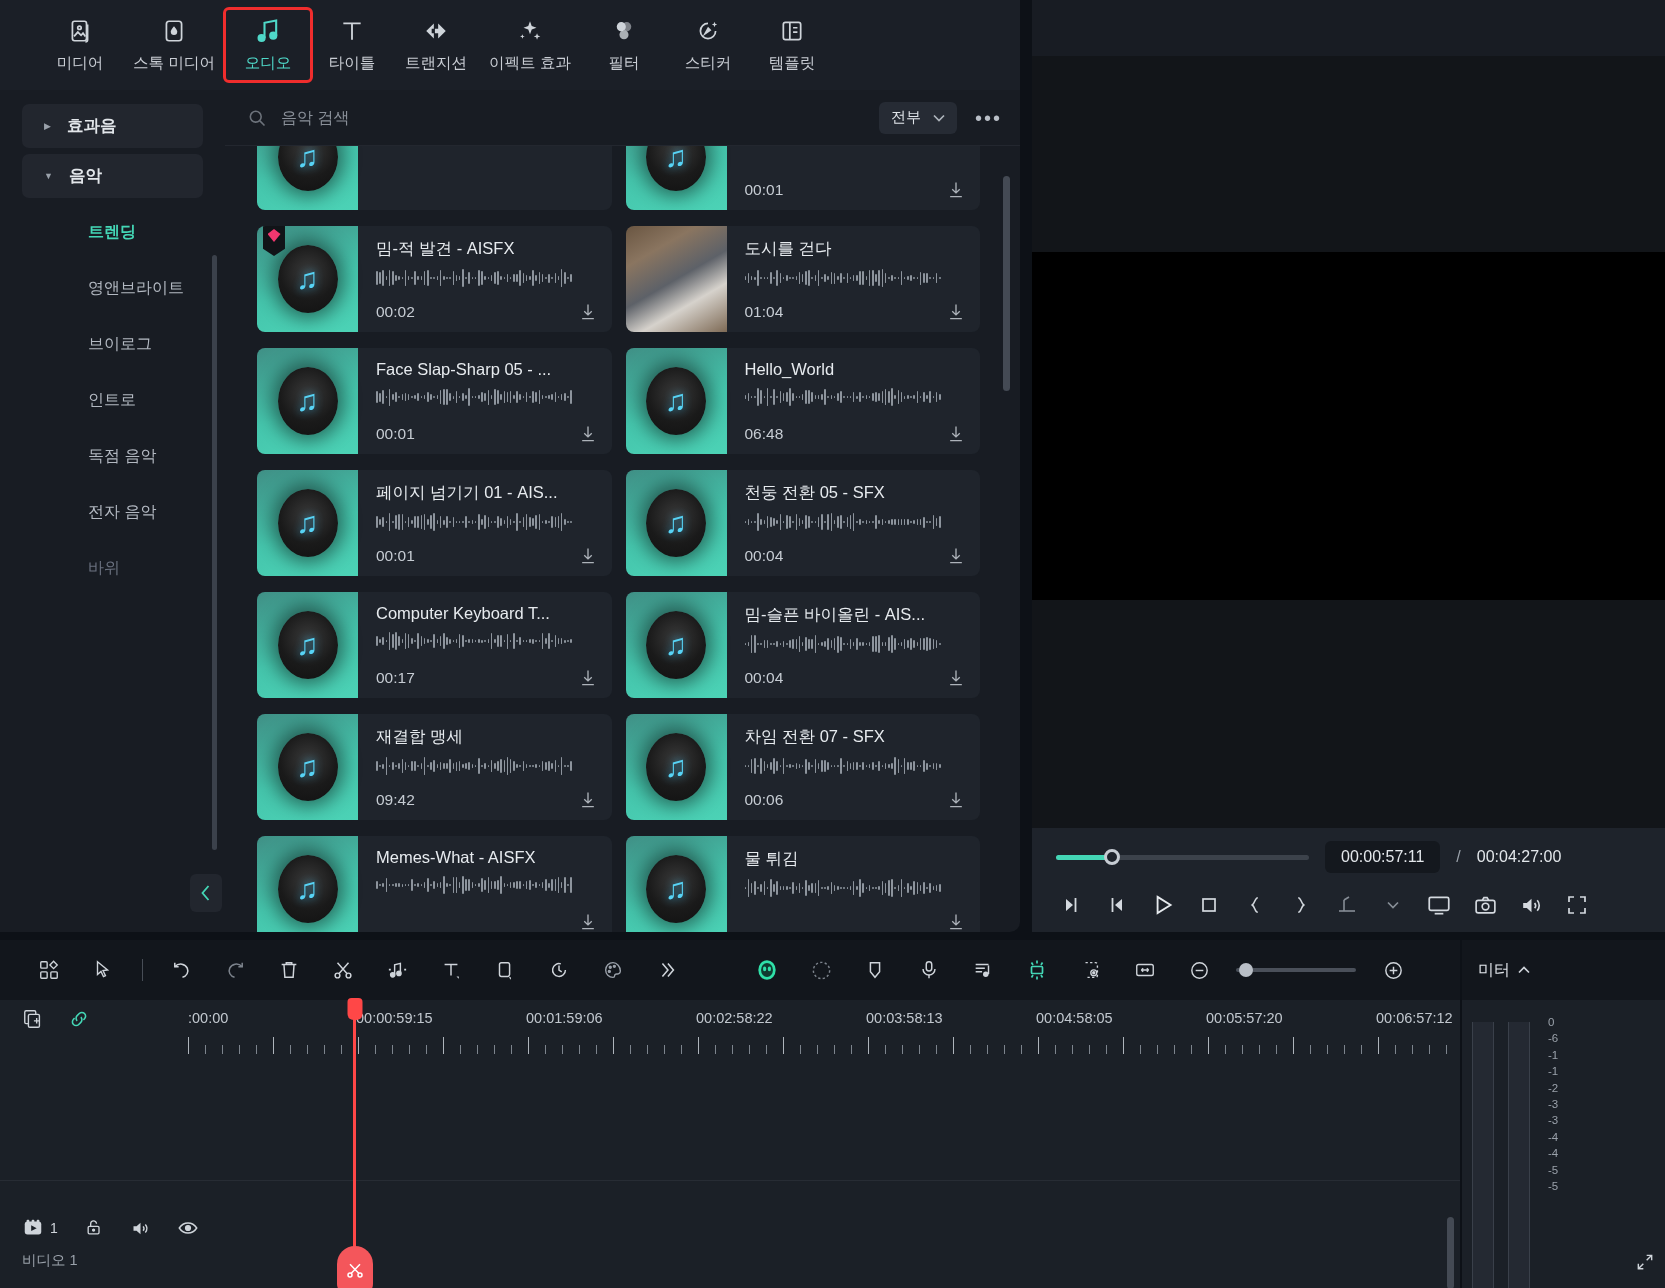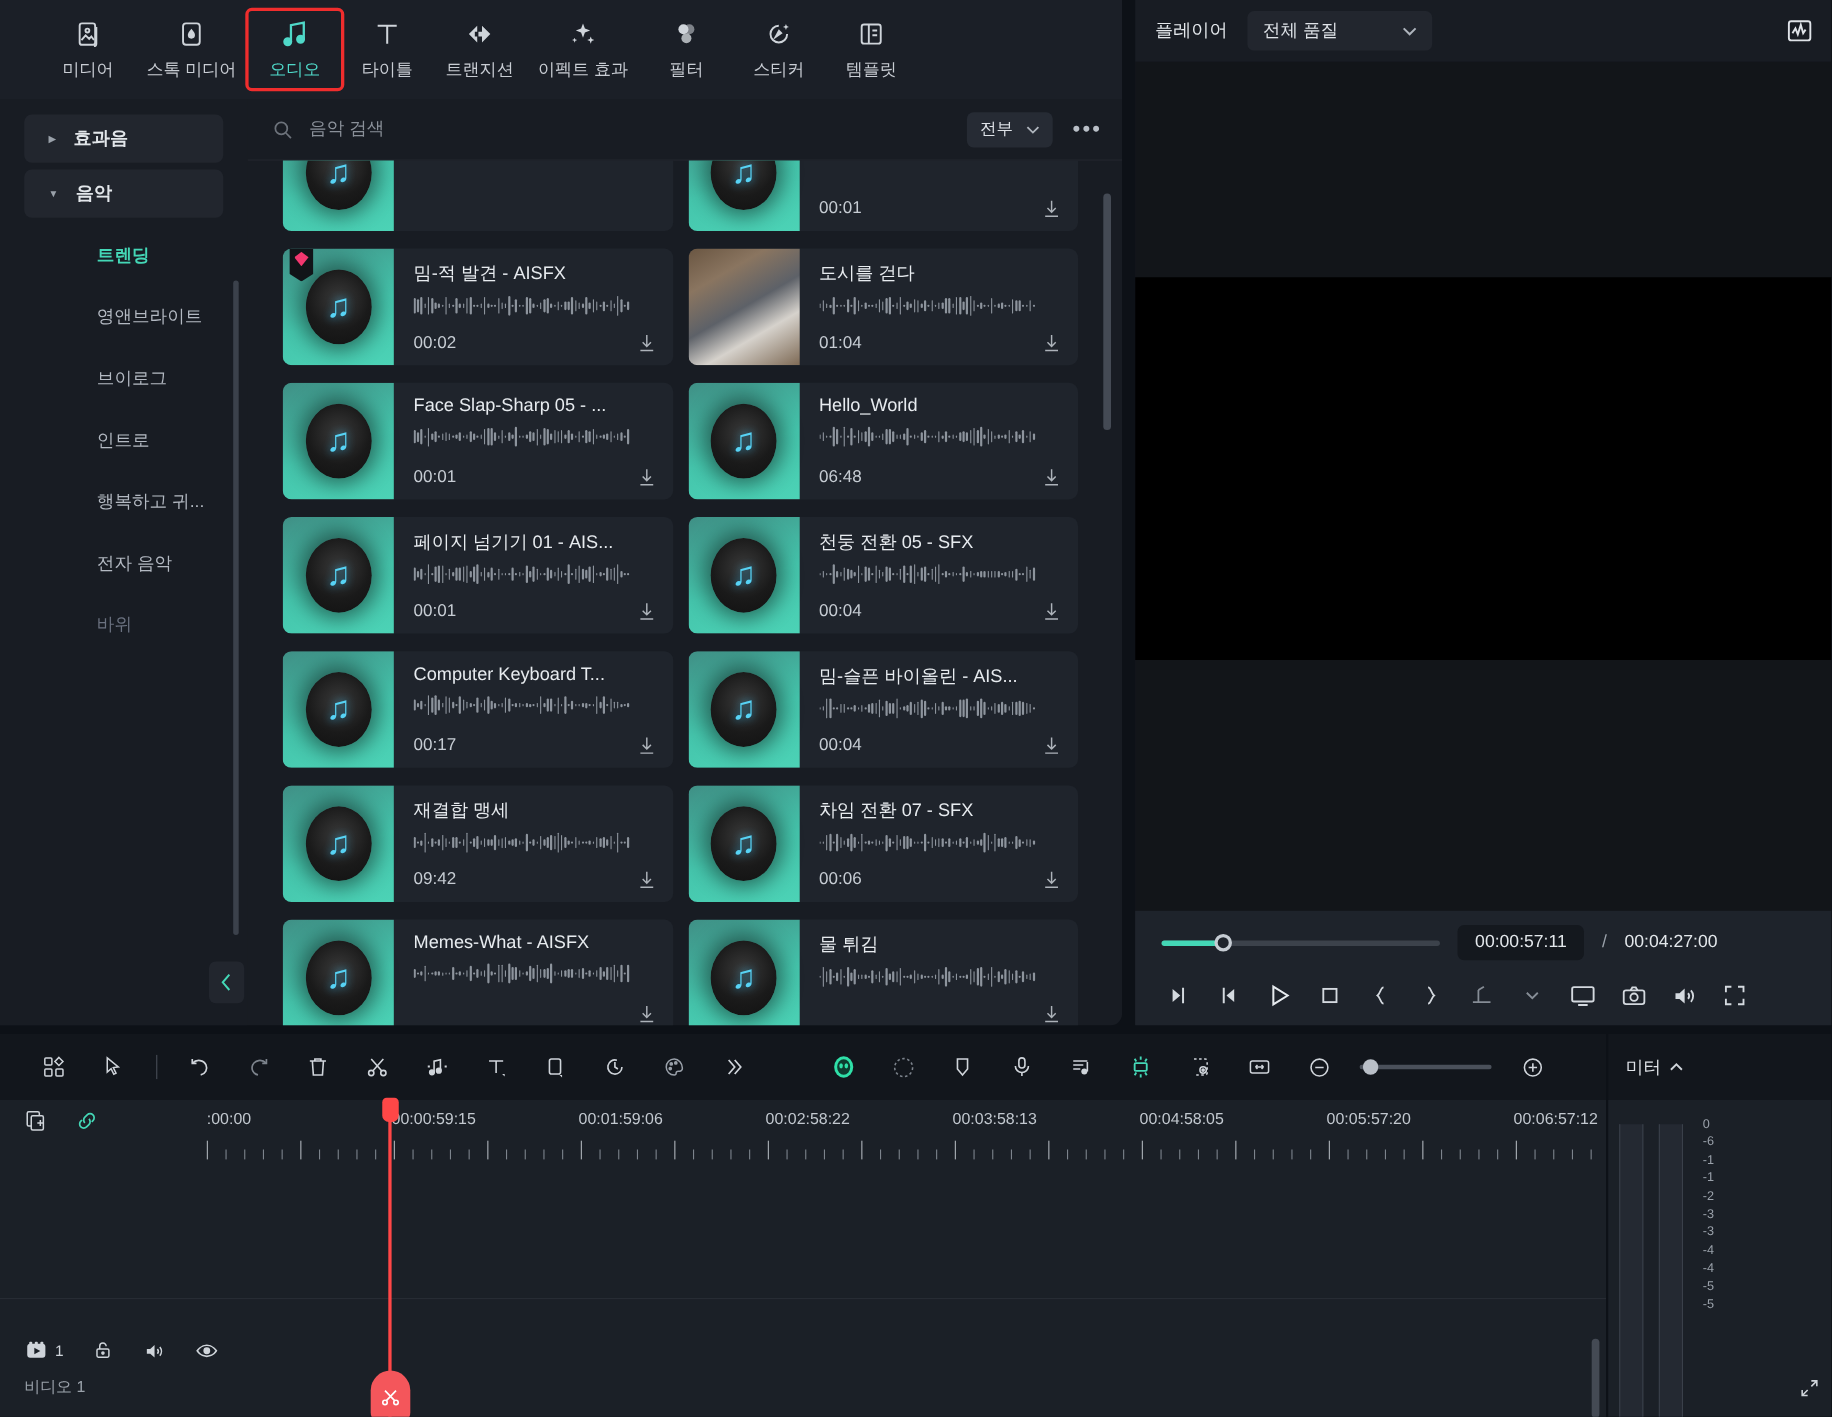--- a/index.html
+++ b/index.html
@@ -383,21 +383,21 @@
       <div class="side-item">
           <span>영앤브라이트</span>
         </div>
       <div class="side-item">
           <span>브이로그</span>
         </div>
       <div class="side-item">
           <span>인트로</span>
         </div>
       <div class="side-item">
-          <span>행복하고 귀...</span>
+          <span>독점 음악</span>
         </div>
       <div class="side-item">
           <span>전자 음악</span>
         </div>
       <div class="side-item dim">
           <span>바위</span>
         </div>
 
       <div class="side-scrollbar"></div>
       <div class="collapse-btn">
@@ -1418,39 +1418,20 @@
                 </span>
               </div>
             </div>
           </div>
         </div>
       <div class="cards-scrollbar"></div>
     </div>
   </div>
 
   <div class="player">
-    <div class="player-head">
-      <span class="ptitle">플레이어</span>
-      <div class="quality">
-        <span>전체 품질</span>
-        <span class="chev">
-          <svg width="13" height="9" viewBox="0 0 12 8" fill="none" stroke="#aeb4bc" stroke-width="1.7">
-            <path d="M1 1.5L6 6.5L11 1.5"></path>
-          </svg>
-        </span>
-      </div>
-      <div class="head-icons">
-        <span>
-          <svg width="26" height="26" viewBox="0 0 24 24" fill="none" stroke="#dfe3e8" stroke-width="1.6">
-            <rect x="3" y="4" width="18" height="16" rx="2"></rect>
-            <path d="M6 14l2.5-4 2 5 2.5-8 2 7 2-3"></path>
-          </svg>
-        </span>
-      </div>
-    </div>
 
     <div class="stage"></div>
     <div class="canvas"></div>
     <div class="below-stage"></div>
 
     <div class="transport">
       <div class="seek-row">
         <div class="seek">
           <div class="fill"></div>
           <div class="knob"></div>

